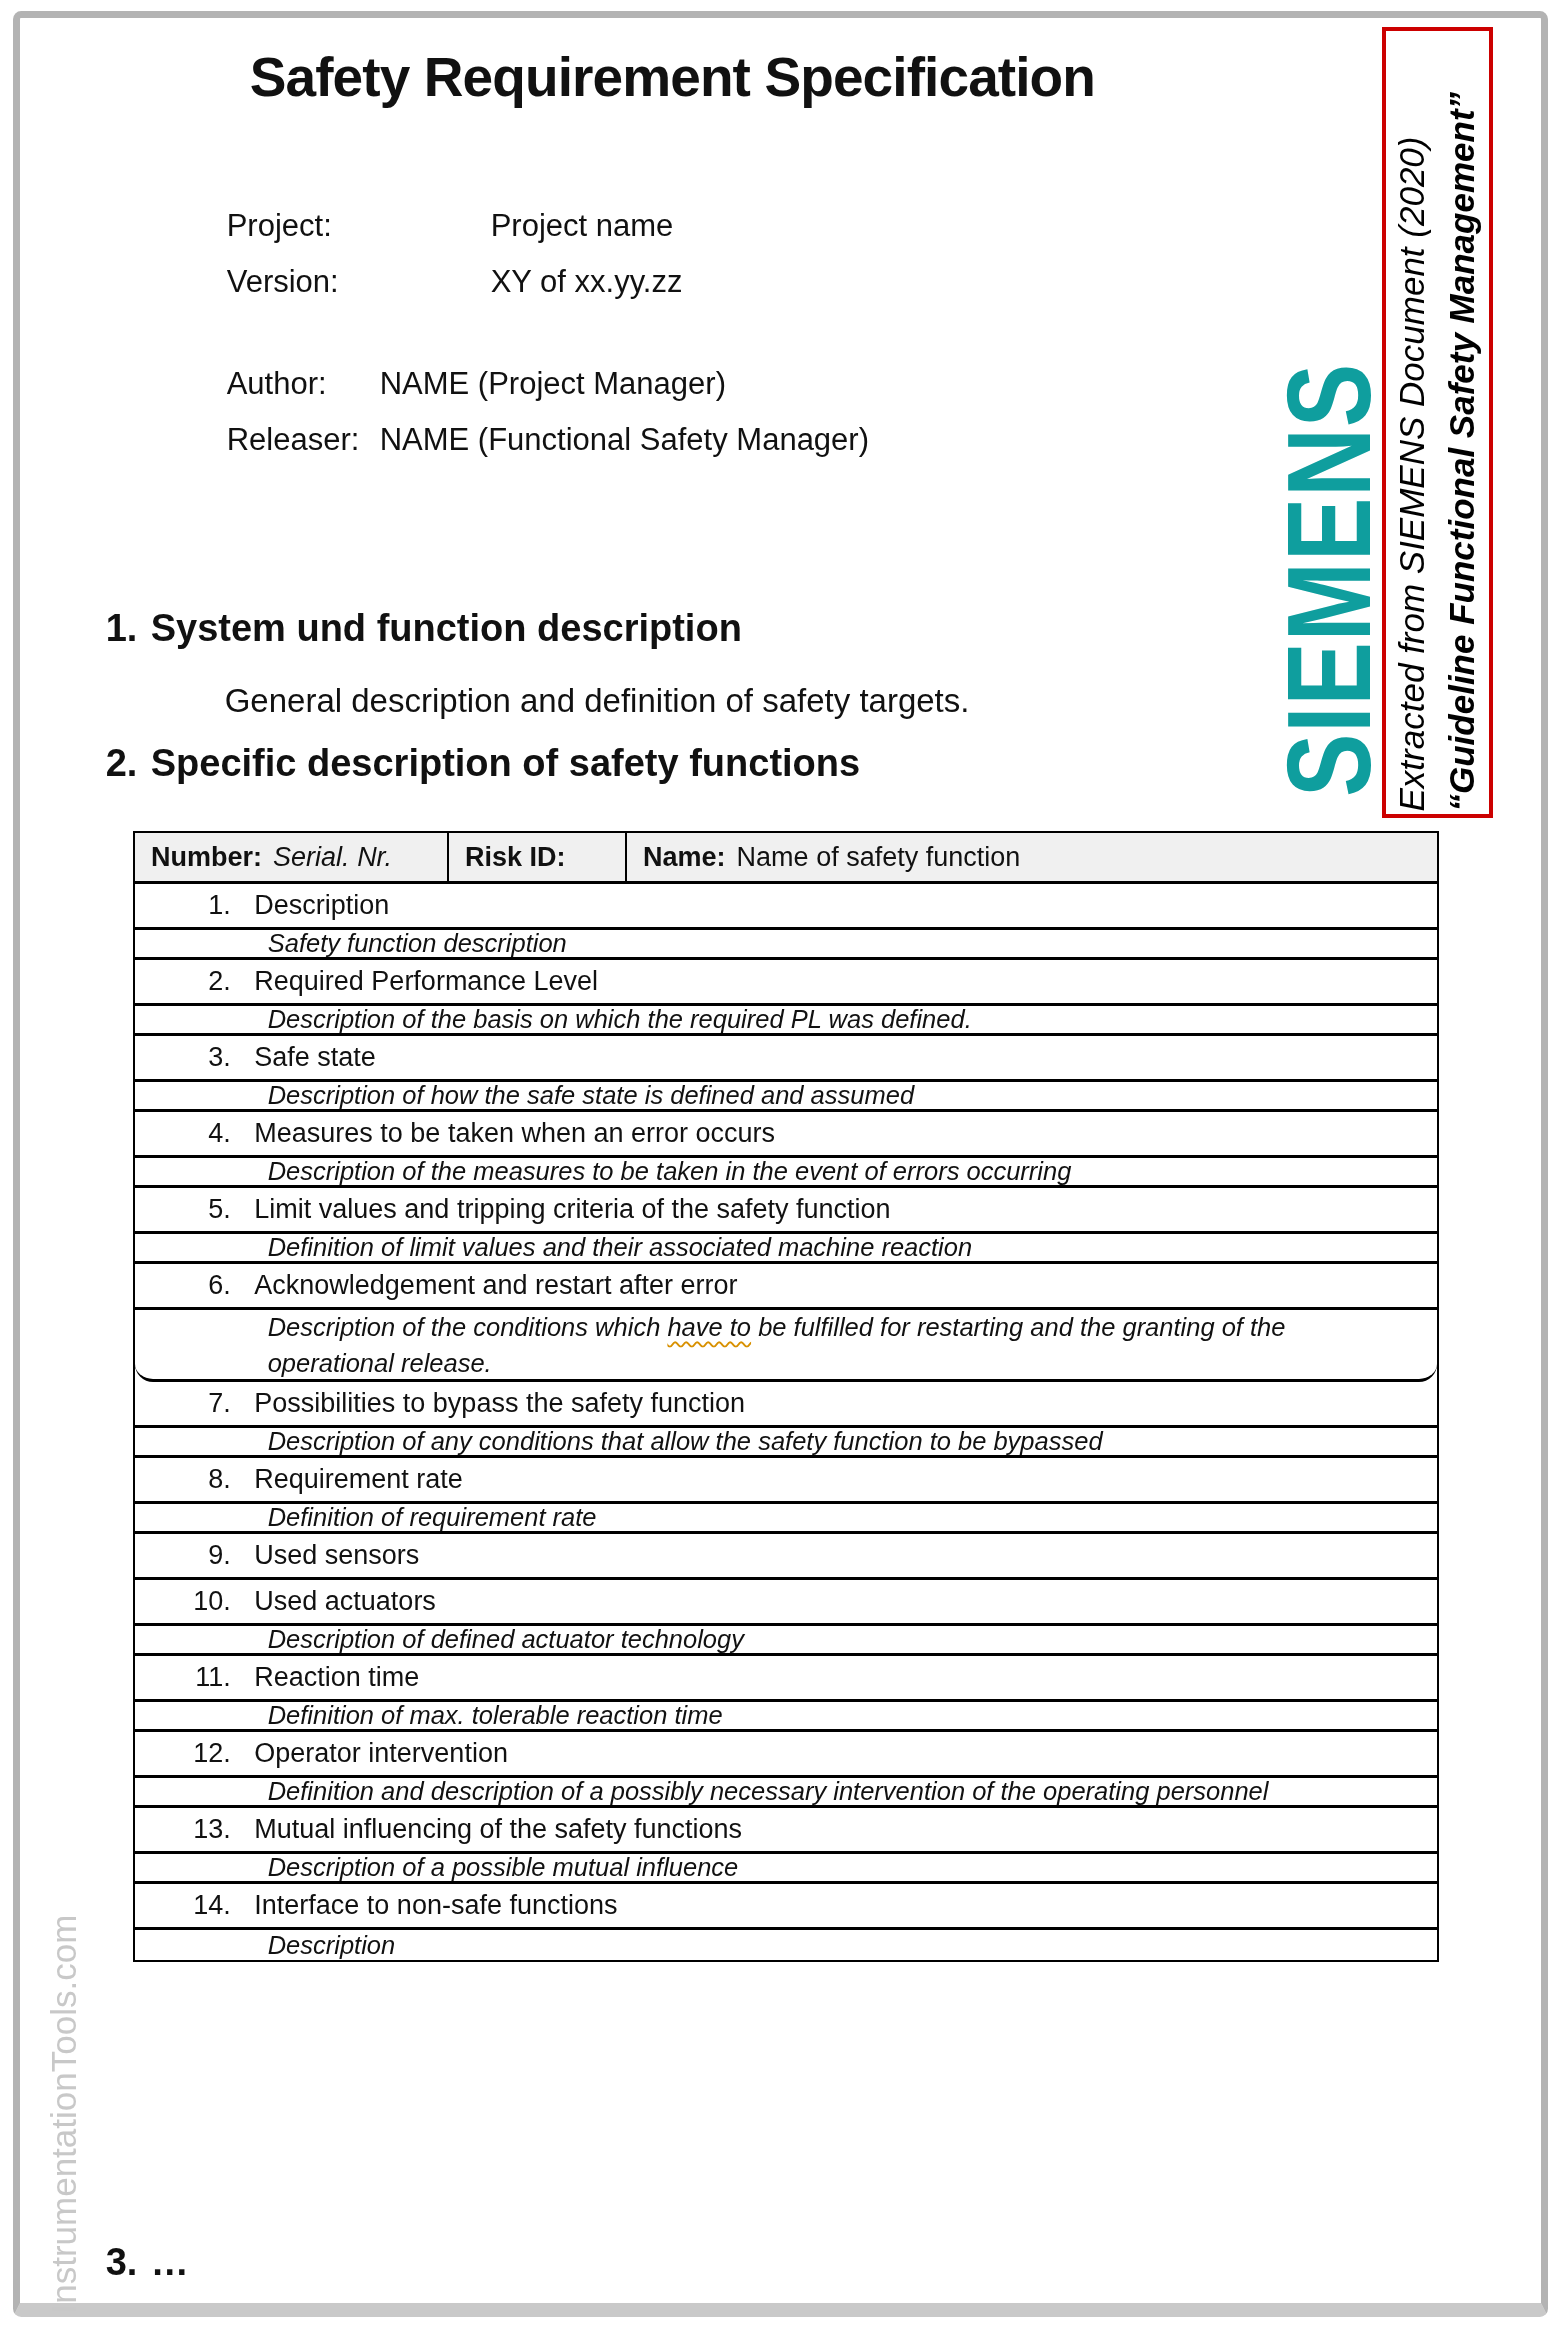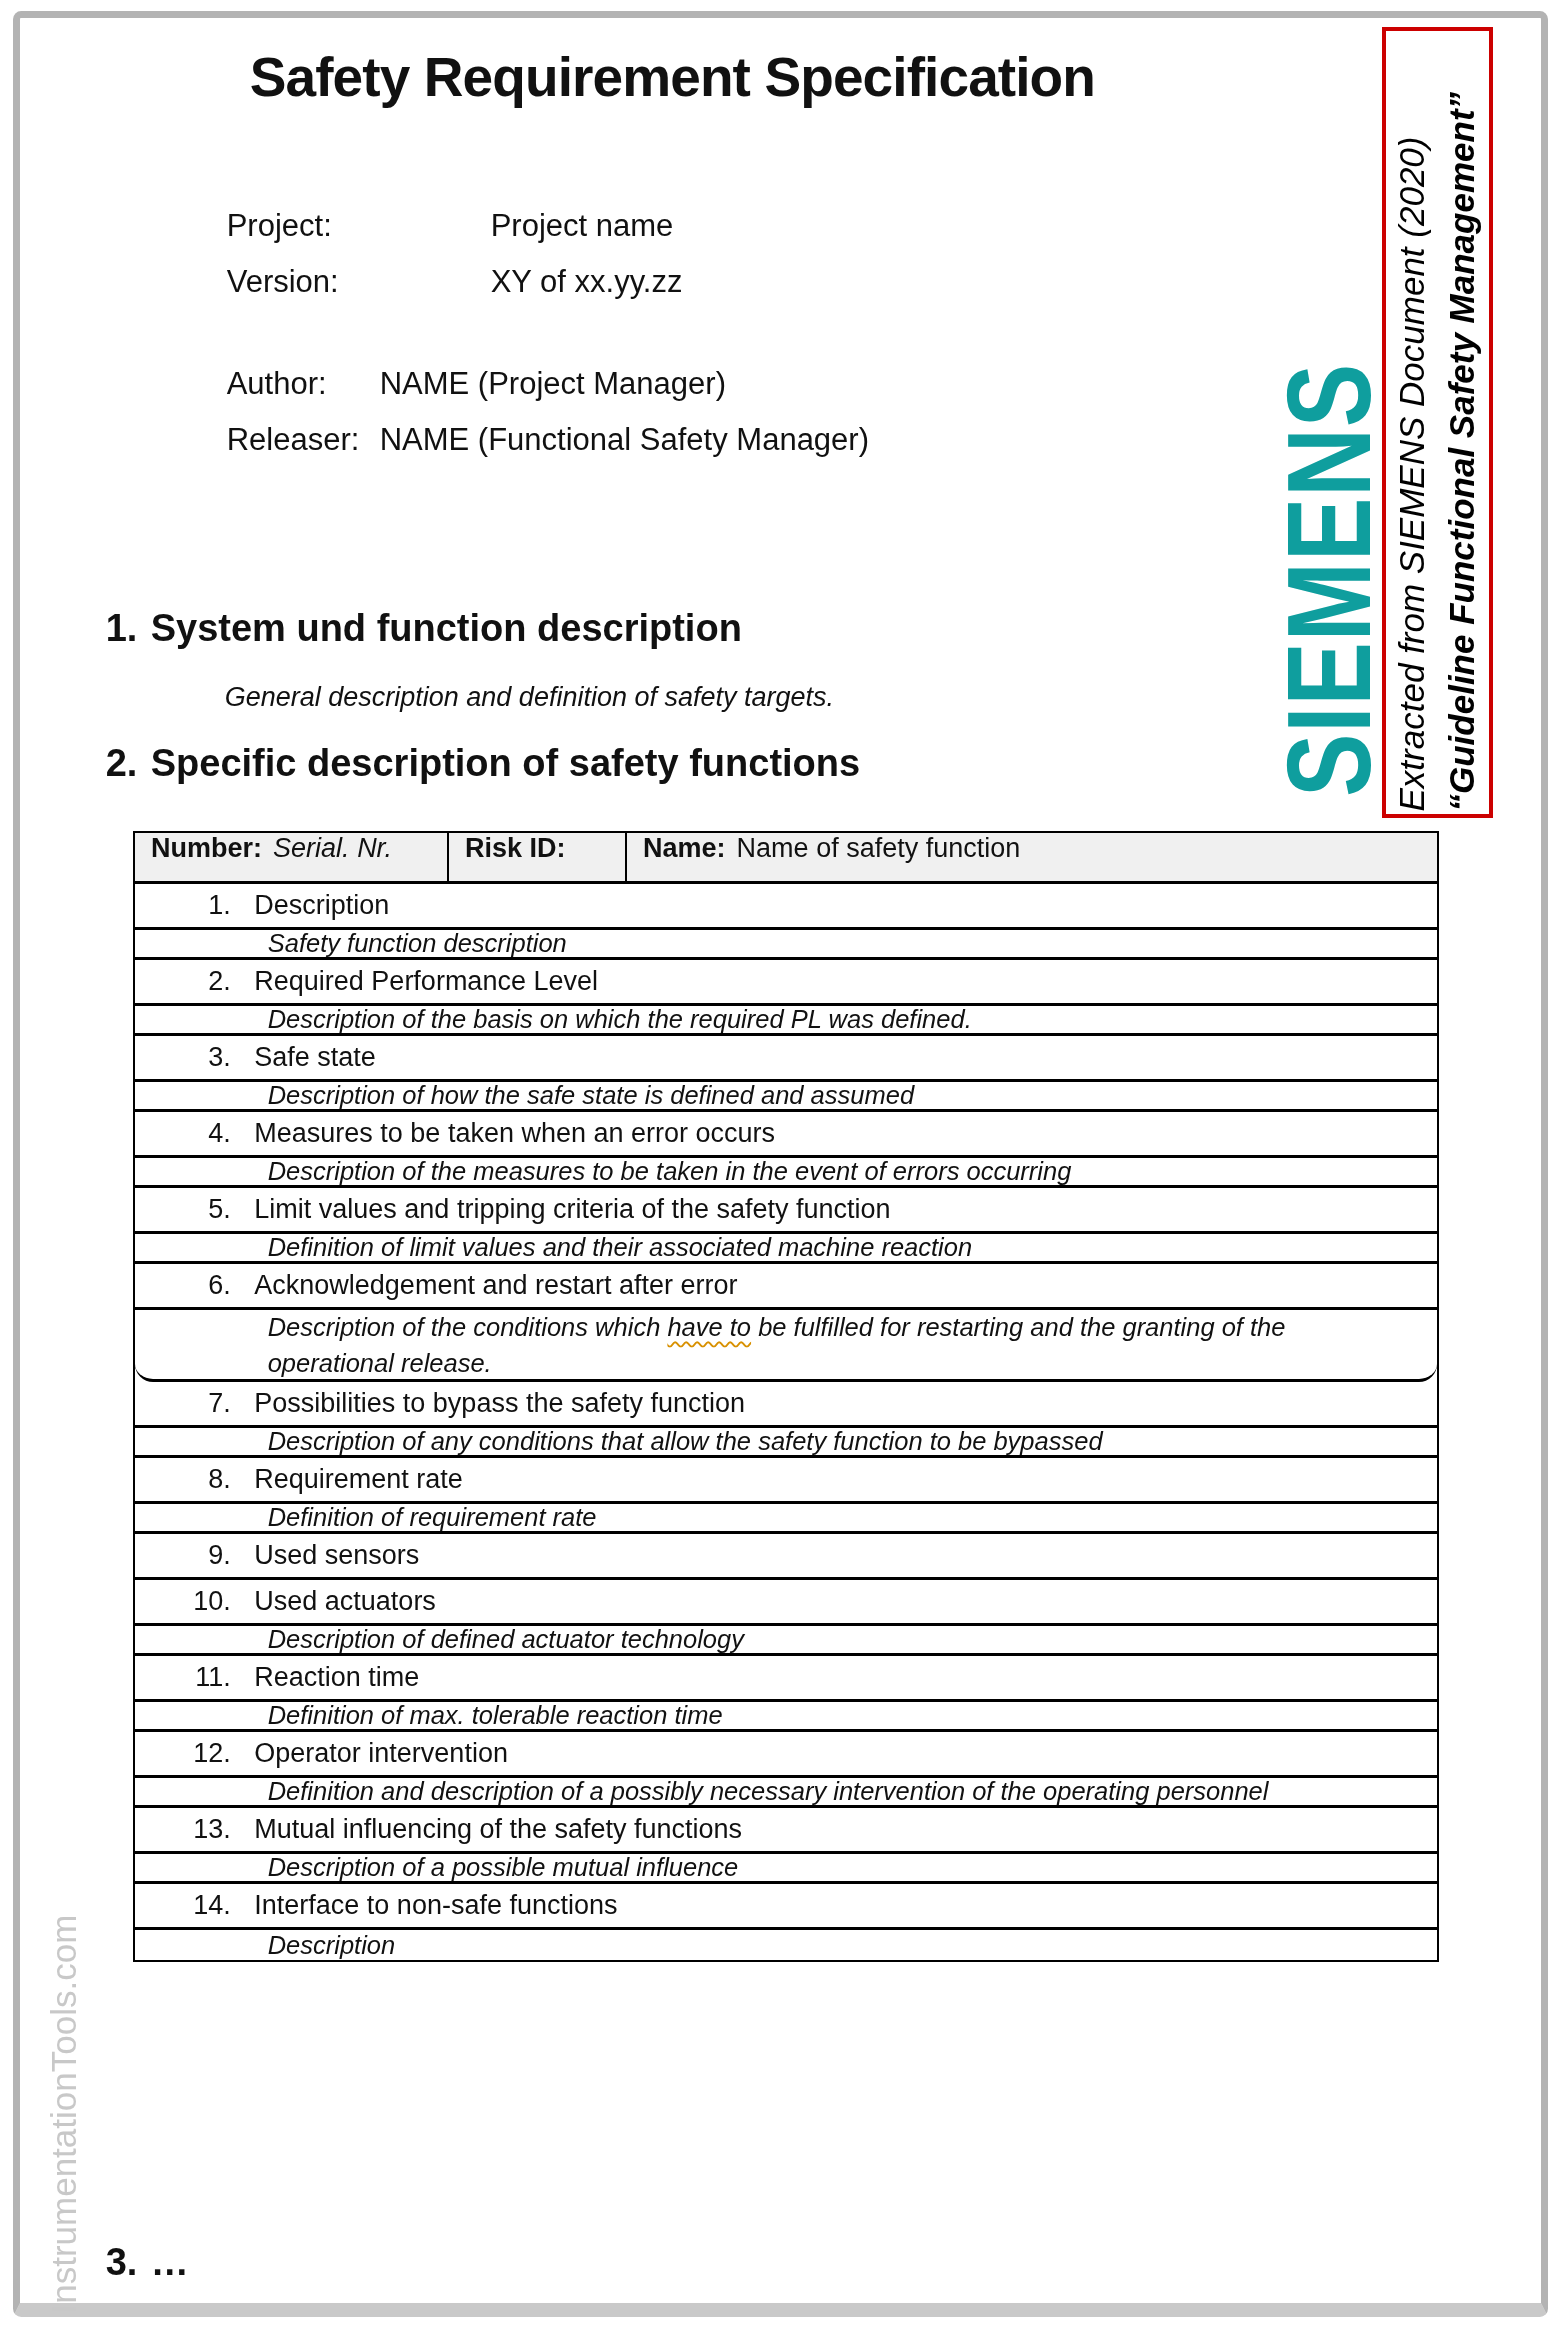--- a/index.html
+++ b/index.html
@@ -26,28 +26,28 @@
   .meta{position:absolute;left:207px;top:180px;font-size:31px;line-height:56px;}
   .meta .lbl{display:inline-block;width:264px;}
   .people{position:absolute;left:207px;top:338px;font-size:31px;line-height:56px;}
   .people .lbl{display:inline-block;min-width:153px;}
   
   .sec{position:absolute;display:flex;font-size:38px;font-weight:bold;}
   .sec .sec-num{min-width:45px;}
   .sec-1{left:86px;top:589px;}
   .sec-2{left:86px;top:724px;}
   .sec-3{left:86px;top:2223px;}
-  .sec-sub{position:absolute;left:205px;top:664px;font-size:27px;font-style:italic;}
+  .sec-sub{position:absolute;left:205px;top:664px;font-size:33px;}
   
   .sftable{
     position:absolute;left:113px;top:813px;width:1306px;
     border:2.7px solid #000;background:#fff;
   }
   .thead{display:flex;height:51px;border-bottom:3.6px solid #000;background:var(--hdrfill);}
-  .thcell{display:flex;align-items:flex-start;padding-left:16.4px;font-size:27px;white-space:nowrap;overflow:hidden;}
+  .thcell{display:flex;align-items:center;padding-left:16.4px;font-size:27px;white-space:nowrap;overflow:hidden;}
   .thcell b{font-weight:bold;}
   .thcell .it{font-style:italic;margin-left:11px;}
   .thcell .rg{font-weight:normal;margin-left:11px;}
   .th-number{width:314px;border-right:2.7px solid #000;}
   .th-risk{width:178px;border-right:2.7px solid #000;}
   .th-name{flex:1;}
   .trow{display:flex;align-items:center;border-bottom:3.6px solid #000;}
   .trow:last-child{border-bottom:none;}
   .theading{height:46px;font-size:27px;padding-left:51px;}
   .theading .rnum{min-width:45px;text-align:right;margin-right:23.6px;}

